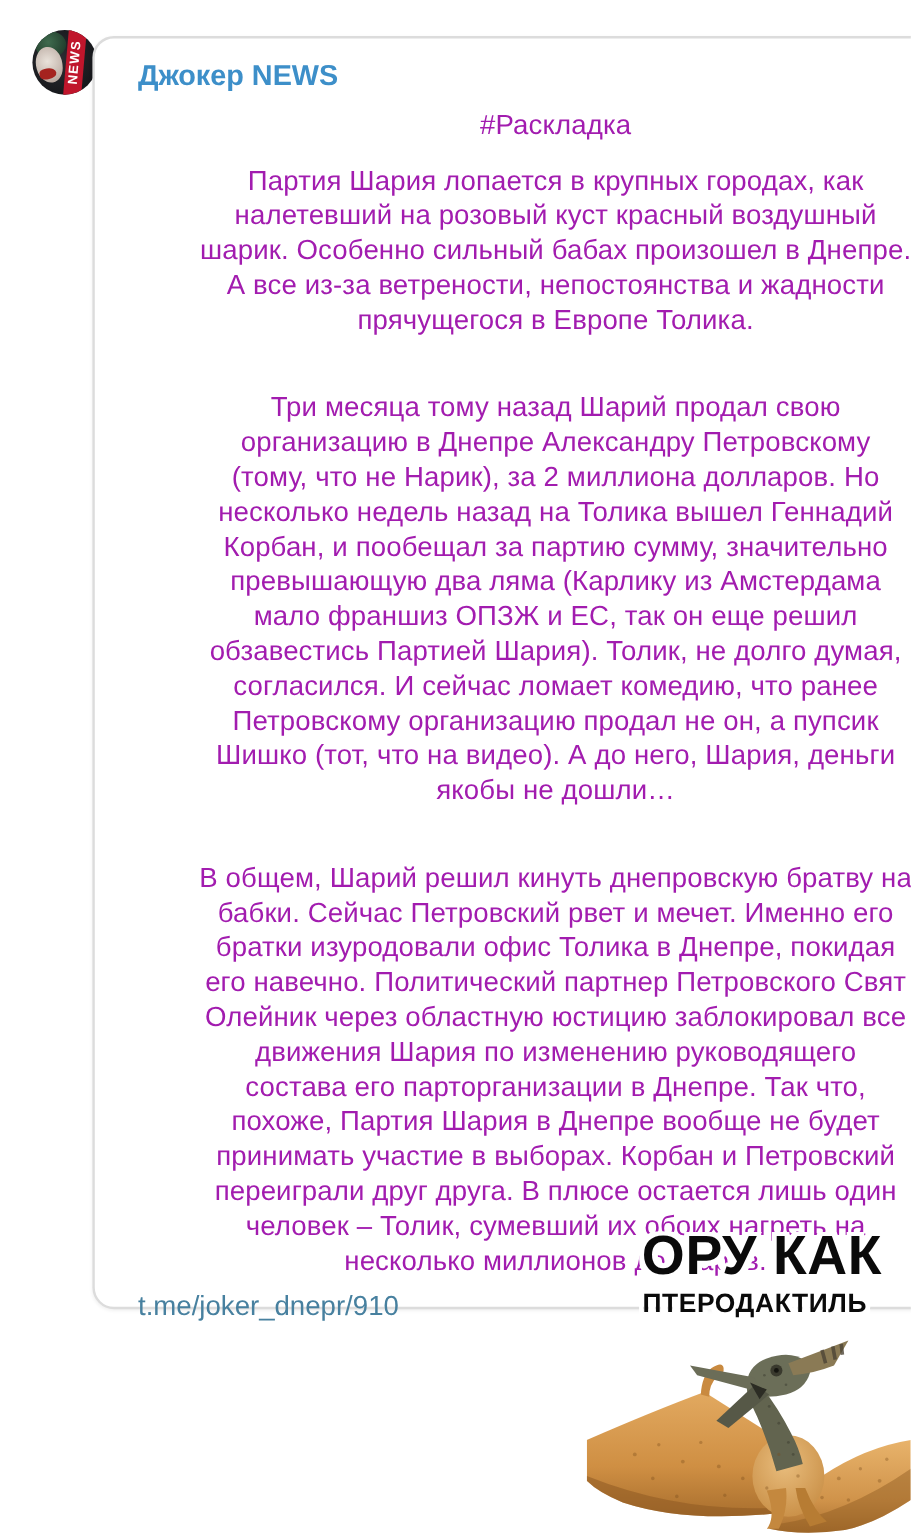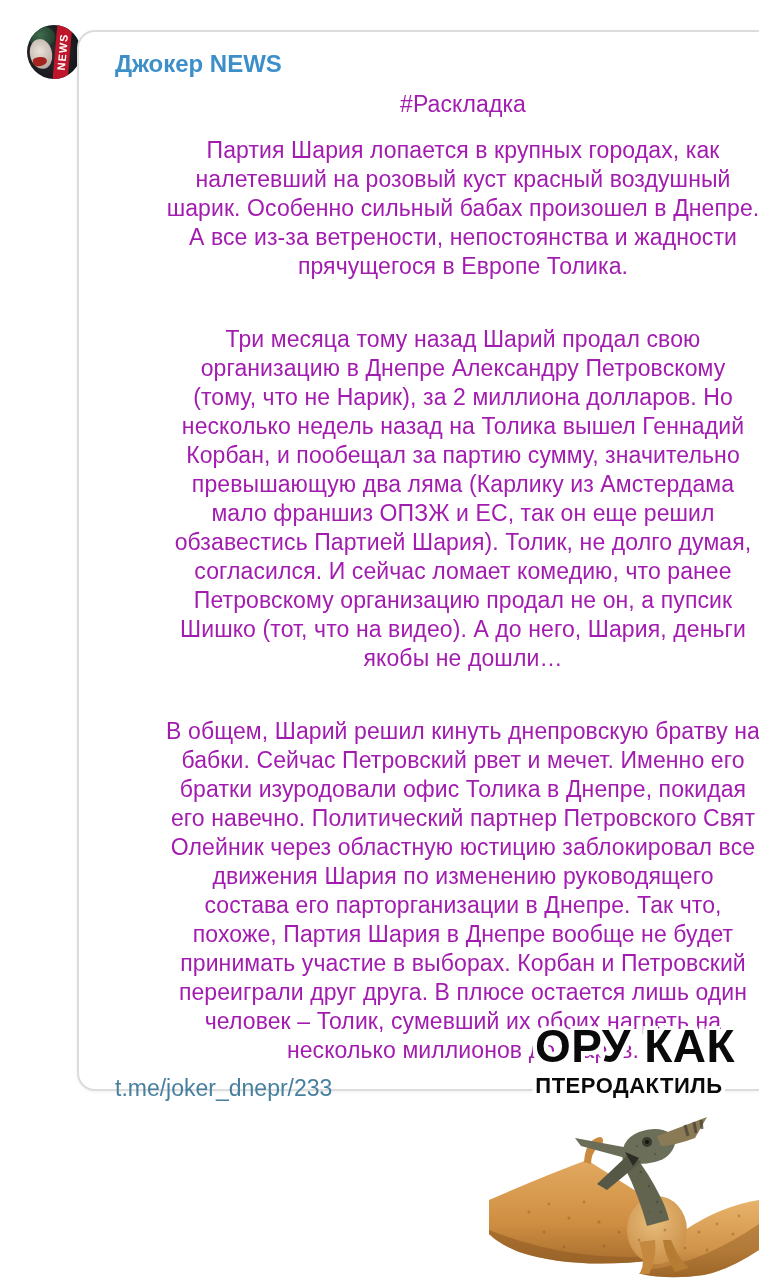--- a/index.html
+++ b/index.html
@@ -174,21 +174,21 @@
 его навечно. Политический партнер Петровского Свят
 Олейник через областную юстицию заблокировал все
 движения Шария по изменению руководящего
 состава его парторганизации в Днепре. Так что,
 похоже, Партия Шария в Днепре вообще не будет
 принимать участие в выборах. Корбан и Петровский
 переиграли друг друга. В плюсе остается лишь один
 человек – Толик, сумевший их обоих нагреть на
 несколько миллионов долларов.</div>
   </div>
-  <span class="msg-link">t.me/joker_dnepr/233</span>
+  <span class="msg-link">t.me/joker_dnepr/910</span>
 </div>
 
 <div class="watermark">
   <div class="wm1">ОРУ КАК</div>
   <div class="wm2">ПТЕРОДАКТИЛЬ</div>
 </div>
 
 <svg class="ptero" viewBox="0 0 270 166" xmlns="http://www.w3.org/2000/svg">
   <defs>
     <linearGradient id="wingL" x1="0" y1="0" x2="0" y2="1">

